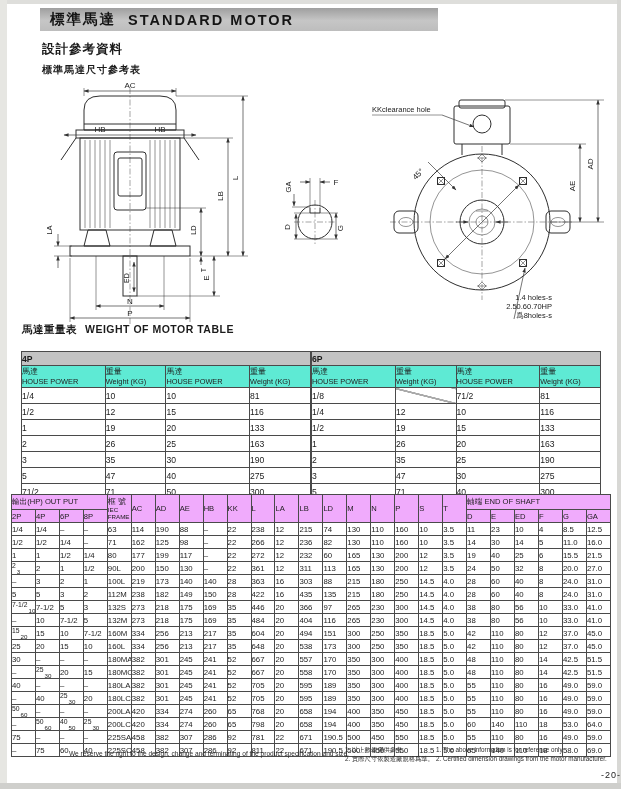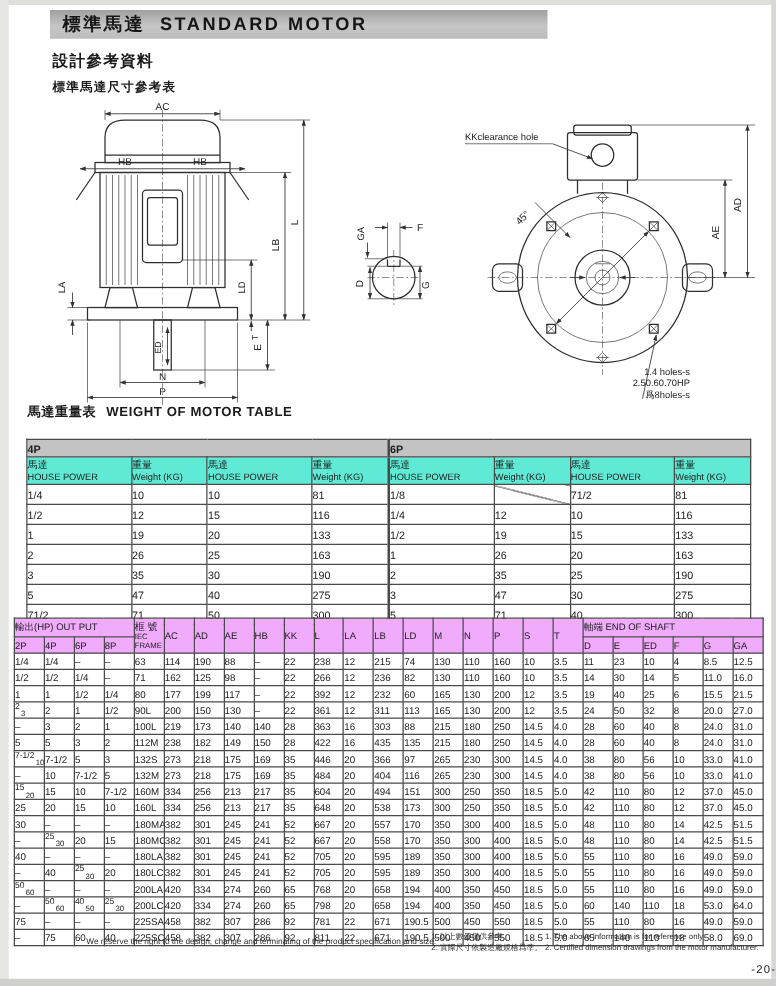--- a/index.html
+++ b/index.html
@@ -470,21 +470,21 @@
           <td>1</td>
           <td>1</td>
           <td>1/2</td>
           <td>1/4</td>
           <td>80</td>
           <td>177</td>
           <td>199</td>
           <td>117</td>
           <td>–</td>
           <td>22</td>
-          <td>392</td>
+          <td>272</td>
           <td>12</td>
           <td>232</td>
           <td>60</td>
           <td>165</td>
           <td>130</td>
           <td>200</td>
           <td>12</td>
           <td>3.5</td>
           <td>19</td>
           <td>40</td>

